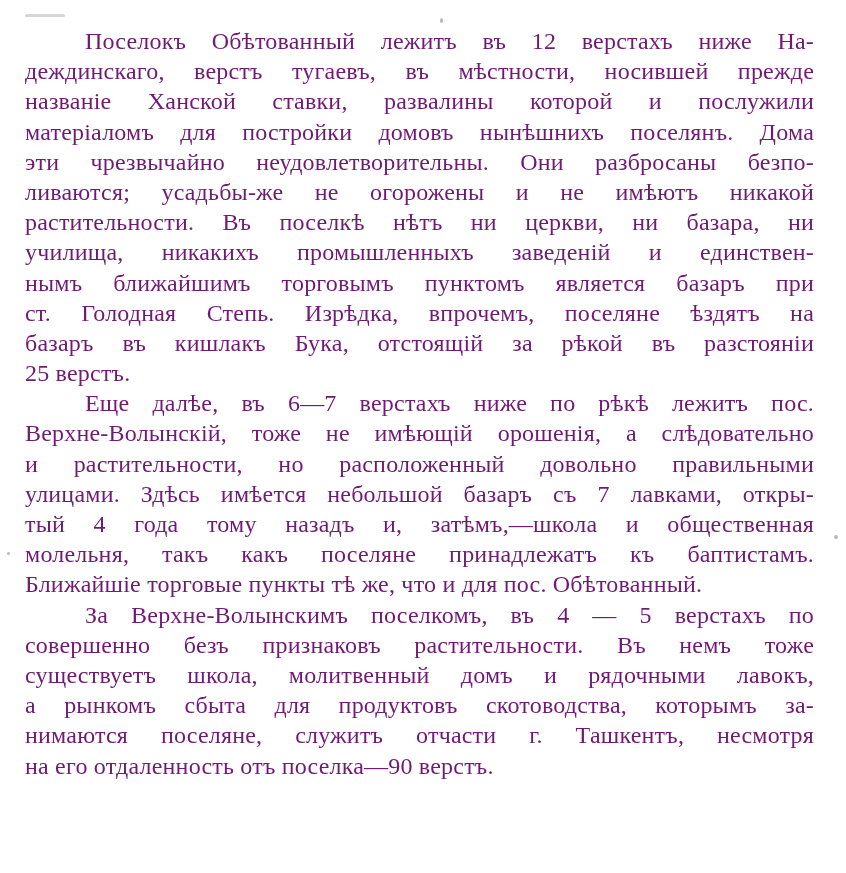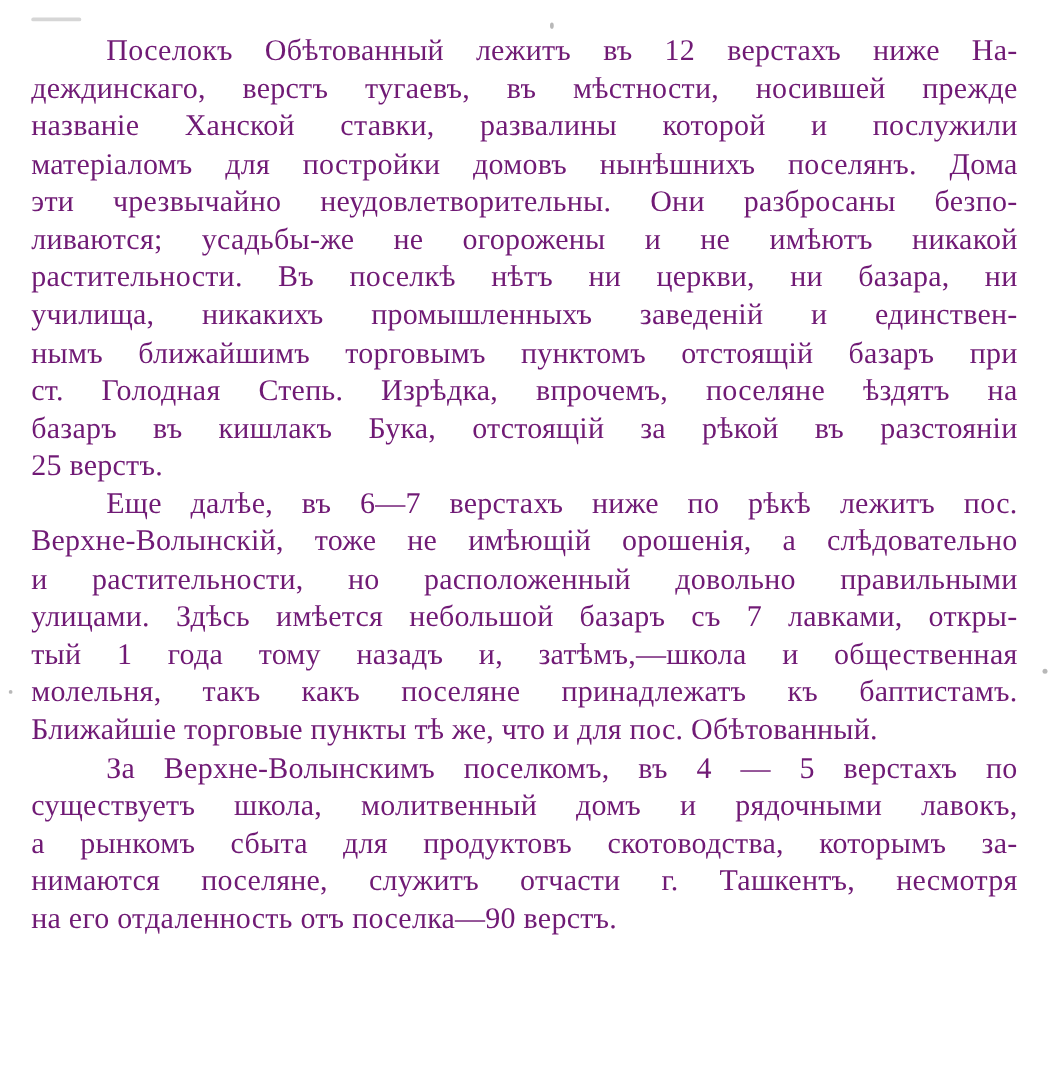--- a/index.html
+++ b/index.html
@@ -58,30 +58,31 @@
 
   <div class="text-block" style="color: #701a75; font-family: Liberation Serif, serif;">
     <div class="line indent">Поселокъ Обѣтованный лежитъ въ 12 верстахъ ниже На-</div>
     <div class="line">деждинскаго, верстъ тугаевъ, въ мѣстности, носившей прежде</div>
     <div class="line">названіе Ханской ставки, развалины которой и послужили</div>
     <div class="line">матеріаломъ для постройки домовъ нынѣшнихъ поселянъ. Дома</div>
     <div class="line">эти чрезвычайно неудовлетворительны. Они разбросаны безпо-</div>
     <div class="line">ливаются; усадьбы-же не огорожены и не имѣютъ никакой</div>
     <div class="line">растительности. Въ поселкѣ нѣтъ ни церкви, ни базара, ни</div>
     <div class="line">училища, никакихъ промышленныхъ заведеній и единствен-</div>
-    <div class="line">нымъ ближайшимъ торговымъ пунктомъ отстоящій базаръ при</div>
+    <div class="line">нымъ ближайшимъ торговымъ пунктомъ является базаръ при</div>
     <div class="line">ст. Голодная Степь. Изрѣдка, впрочемъ, поселяне ѣздятъ на</div>
     <div class="line">базаръ въ кишлакъ Бука, отстоящій за рѣкой въ разстояніи</div>
     <div class="line end">25 верстъ.</div>
     <div class="line indent">Еще далѣе, въ 6—7 верстахъ ниже по рѣкѣ лежитъ пос.</div>
     <div class="line">Верхне-Волынскій, тоже не имѣющій орошенія, а слѣдовательно</div>
     <div class="line">и растительности, но расположенный довольно правильными</div>
     <div class="line">улицами. Здѣсь имѣется небольшой базаръ съ 7 лавками, откры-</div>
-    <div class="line">тый 1 года тому назадъ и, затѣмъ,—школа и общественная</div>
+    <div class="line">тый 4 года тому назадъ и, затѣмъ,—школа и общественная</div>
     <div class="line">молельня, такъ какъ поселяне принадлежатъ къ баптистамъ.</div>
     <div class="line end">Ближайшіе торговые пункты тѣ же, что и для пос. Обѣтованный.</div>
     <div class="line indent">За Верхне-Волынскимъ поселкомъ, въ 4 — 5 верстахъ по</div>
+    <div class="line">совершенно безъ признаковъ растительности. Въ немъ тоже</div>
     <div class="line">существуетъ школа, молитвенный домъ и рядочными лавокъ,</div>
     <div class="line">а рынкомъ сбыта для продуктовъ скотоводства, которымъ за-</div>
     <div class="line">нимаются поселяне, служитъ отчасти г. Ташкентъ, несмотря</div>
     <div class="line end">на его отдаленность отъ поселка—90 верстъ.</div>
   </div>
 </div>
 
 </body></html>

